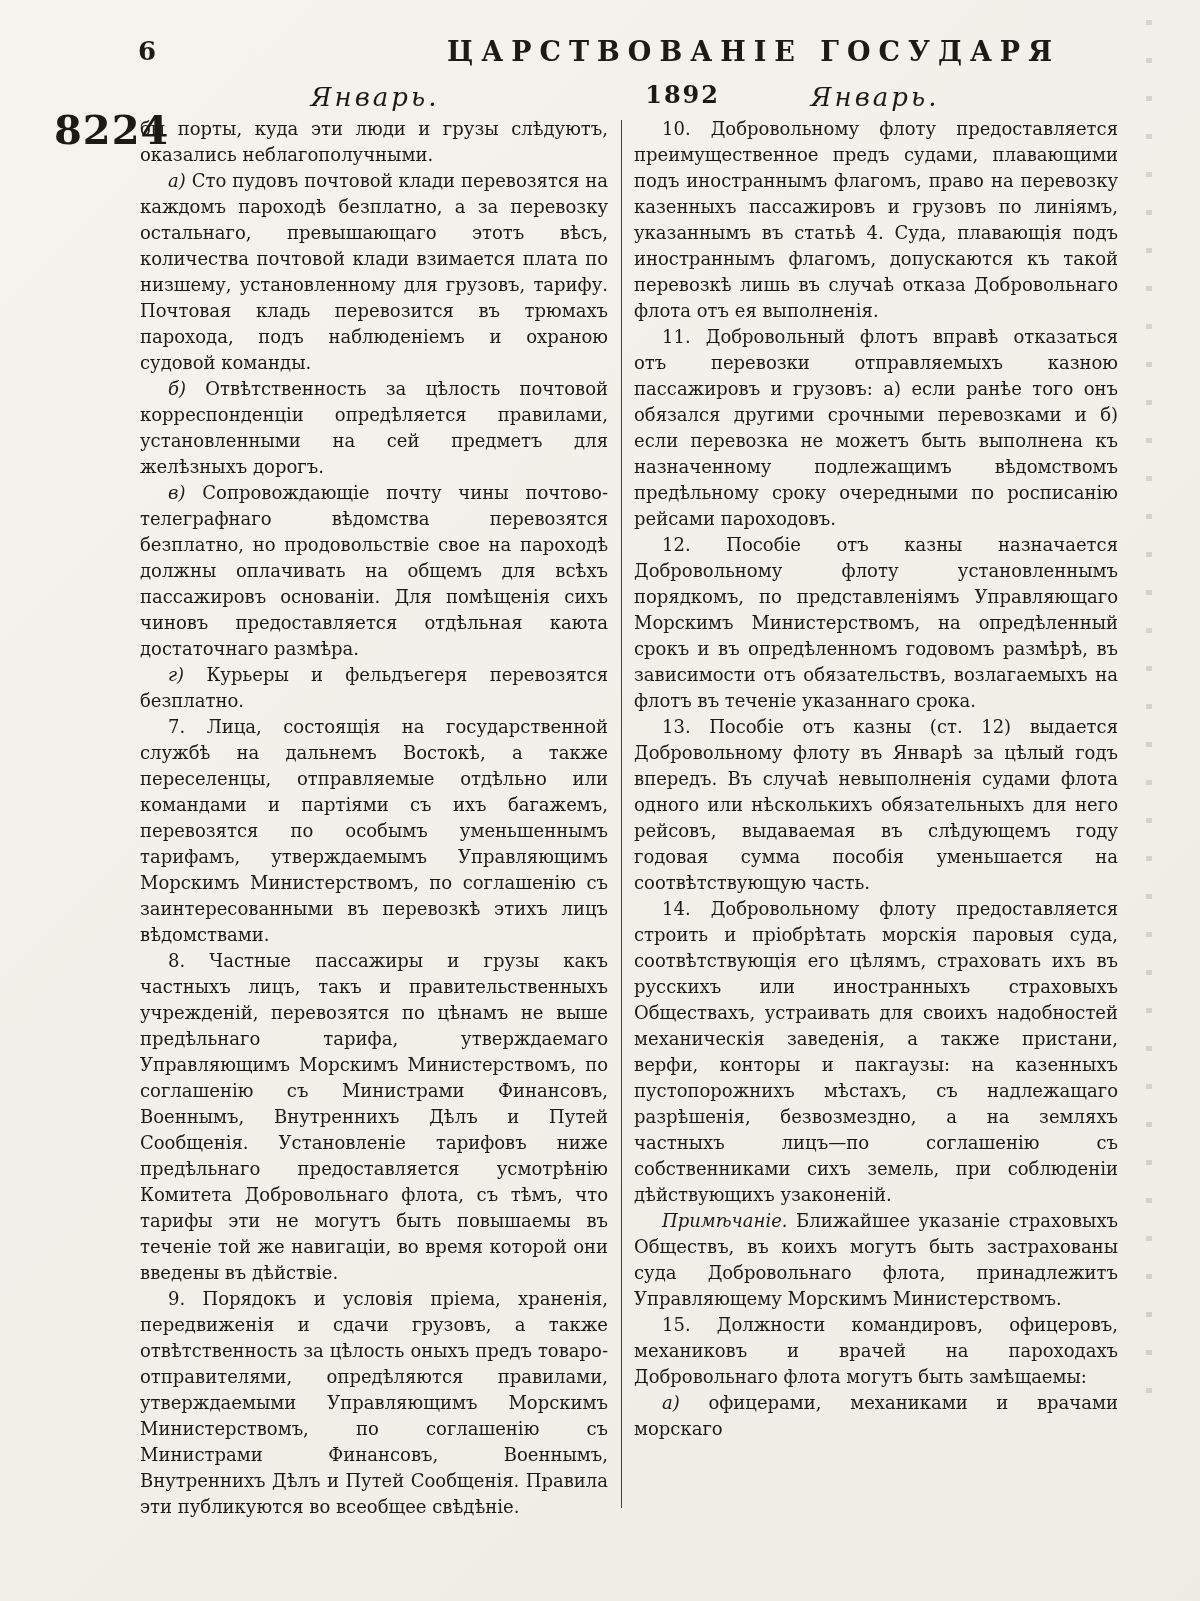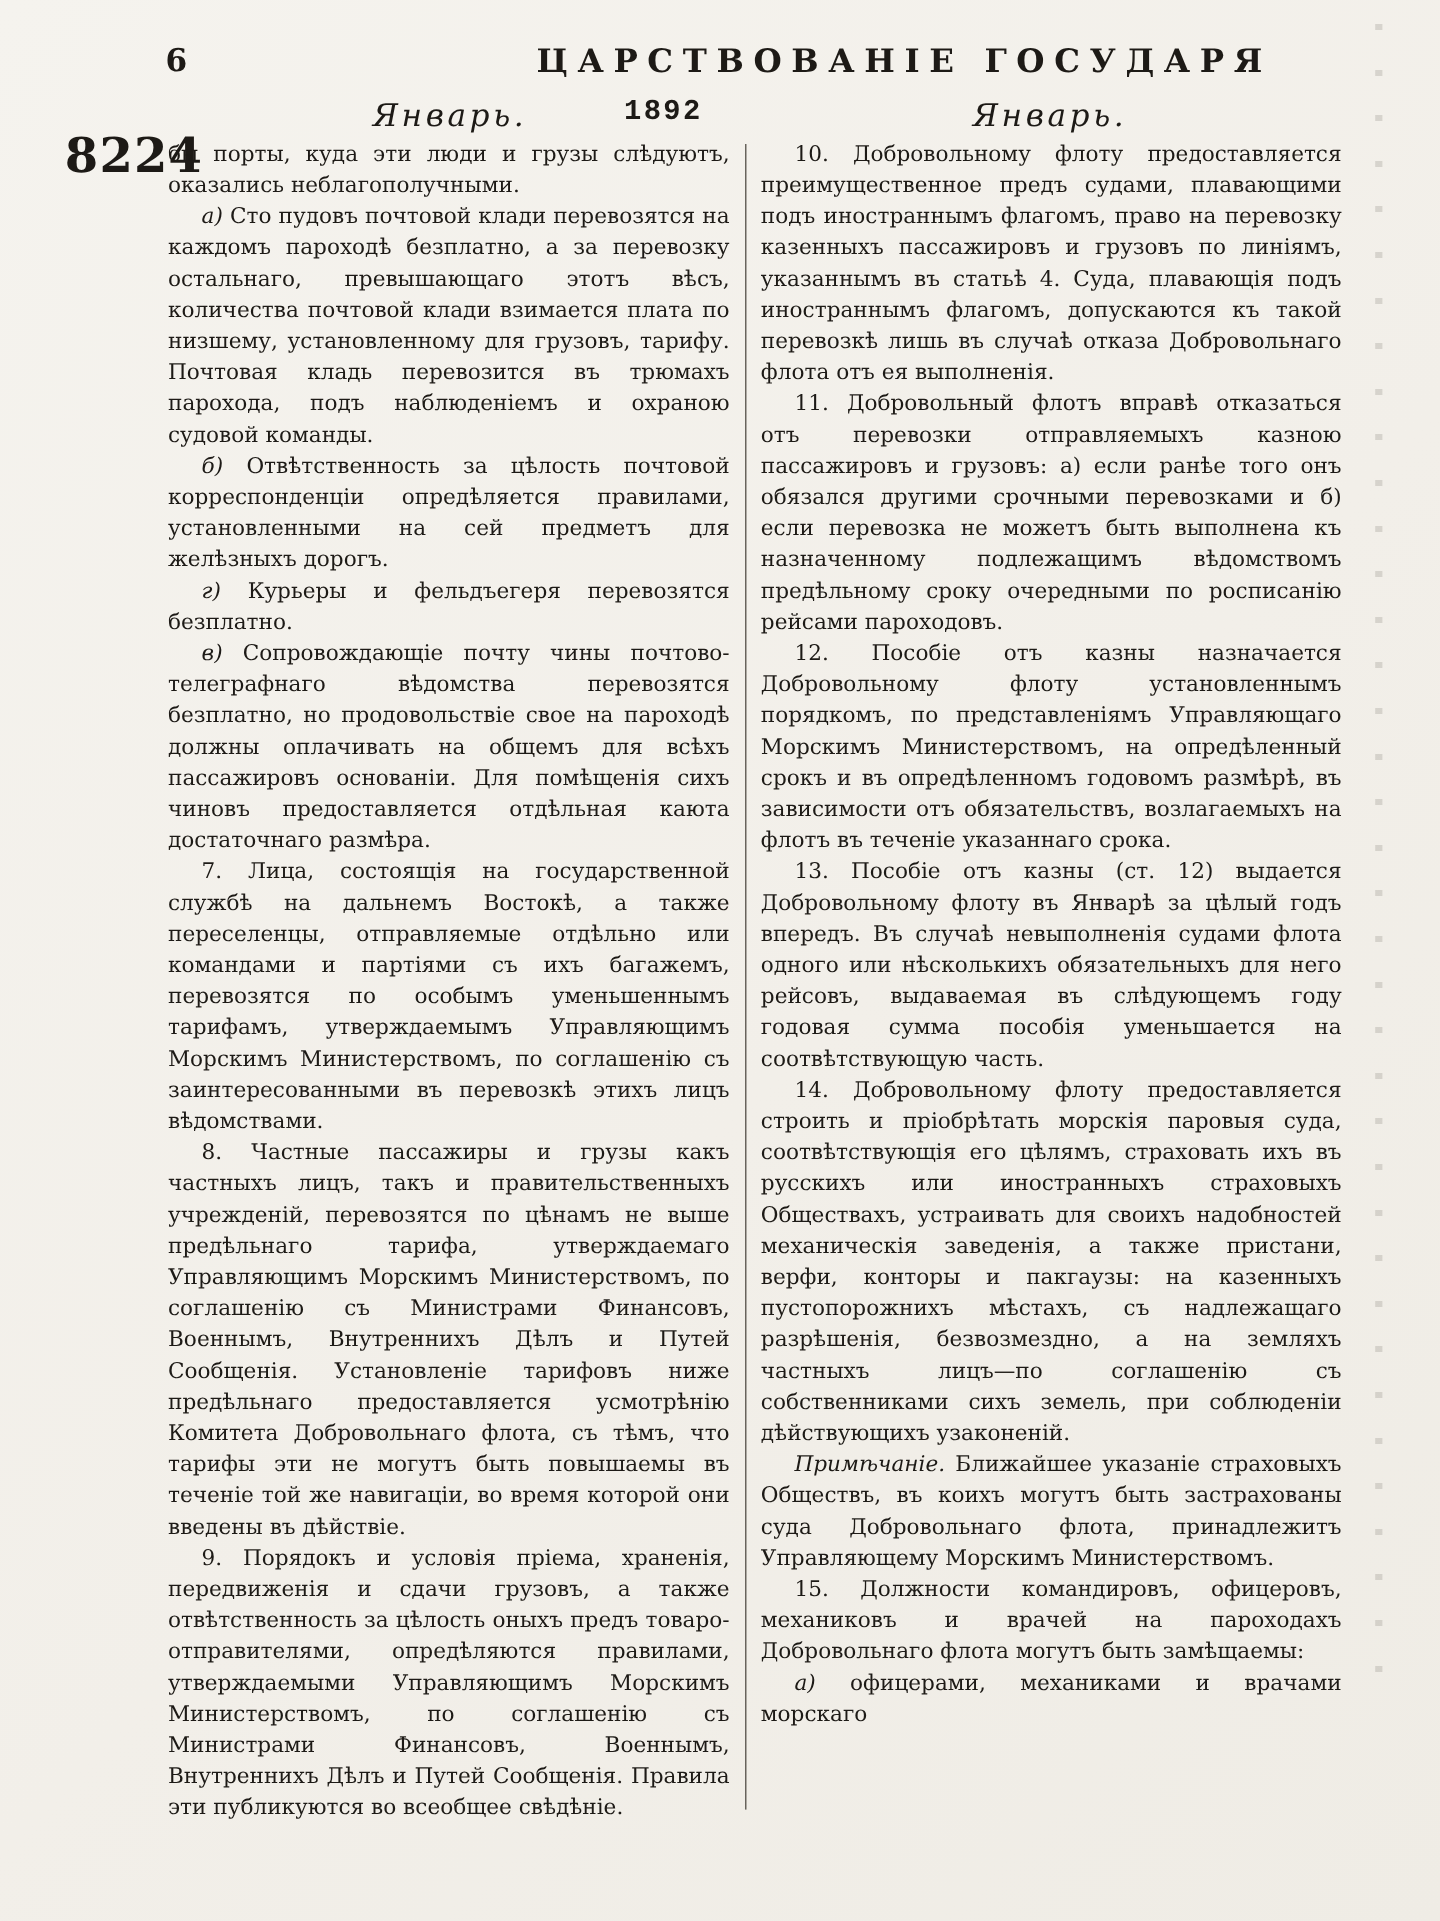--- a/index.html
+++ b/index.html
@@ -26,22 +26,22 @@
     font-size:27px; font-weight:bold; letter-spacing:8px;
     white-space:nowrap;
   }
   .subhead-month {
     position:absolute; top:82px;
     font-style:italic; font-size:26px; letter-spacing:3px;
   }
   .subhead-month.left  { left:245px; width:260px; text-align:center; }
   .subhead-month.right { left:745px; width:260px; text-align:center; }
   .subhead-year {
-    position:absolute; top:80px; left:520px; width:200px; text-align:left;
-    font-size:24px; font-weight:bold; letter-spacing:2px;font-family:Liberation Mono, monospace;
+    position:absolute; top:80px; left:520px; width:200px; text-align:right;
+    font-size:24px; font-weight:bold; letter-spacing:2px;
   }
   
   .article-no {
     position:absolute; left:54px; top:106px;
     font-size:40px; font-weight:bold; letter-spacing:1px;
   }
   
   .columns {
     position:absolute; left:140px; top:116px; width:978px;
     display:flex;
@@ -82,22 +82,22 @@
   <div class="subhead-year">1892</div>
   <div class="subhead-month right">Январь.</div>
 
   <div class="article-no">8224</div>
 
   <div class="columns">
     <div class="col left" id="col-left">
         <p class="para noindent">бы порты, куда эти люди и грузы слѣдуютъ, оказались неблагополучными.</p>
         <p class="para"><em>а) </em>Сто пудовъ почтовой клади перевозятся на каждомъ пароходѣ безплатно, а за перевозку остальнаго, превышающаго этотъ вѣсъ, количества почтовой клади взимается плата по низшему, установленному для грузовъ, тарифу. Почтовая кладь перевозится въ трюмахъ парохода, подъ наблюденіемъ и охраною судовой команды.</p>
         <p class="para"><em>б) </em>Отвѣтственность за цѣлость почтовой корреспонденціи опредѣляется правилами, установленными на сей предметъ для желѣзныхъ дорогъ.</p>
+        <p class="para"><em>в) </em>Сопровождающіе почту чины почтово-телеграфнаго вѣдомства перевозятся безплатно, но продовольствіе свое на пароходѣ должны оплачивать на общемъ для всѣхъ пассажировъ основаніи. Для помѣщенія сихъ чиновъ предоставляется отдѣльная каюта достаточнаго размѣра.</p>
         <p class="para"><em>г) </em>Курьеры и фельдъегеря перевозятся безплатно.</p>
-        <p class="para"><em>в) </em>Сопровождающіе почту чины почтово-телеграфнаго вѣдомства перевозятся безплатно, но продовольствіе свое на пароходѣ должны оплачивать на общемъ для всѣхъ пассажировъ основаніи. Для помѣщенія сихъ чиновъ предоставляется отдѣльная каюта достаточнаго размѣра.</p>
         <p class="para">7. Лица, состоящія на государственной службѣ на дальнемъ Востокѣ, а также переселенцы, отправляемые отдѣльно или командами и партіями съ ихъ багажемъ, перевозятся по особымъ уменьшеннымъ тарифамъ, утверждаемымъ Управляющимъ Морскимъ Министерствомъ, по соглашенію съ заинтересованными въ перевозкѣ этихъ лицъ вѣдомствами.</p>
         <p class="para">8. Частные пассажиры и грузы какъ частныхъ лицъ, такъ и правительственныхъ учрежденій, перевозятся по цѣнамъ не выше предѣльнаго тарифа, утверждаемаго Управляющимъ Морскимъ Министерствомъ, по соглашенію съ Министрами Финансовъ, Военнымъ, Внутреннихъ Дѣлъ и Путей Сообщенія. Установленіе тарифовъ ниже предѣльнаго предоставляется усмотрѣнію Комитета Добровольнаго флота, съ тѣмъ, что тарифы эти не могутъ быть повышаемы въ теченіе той же навигаціи, во время которой они введены въ дѣйствіе.</p>
         <p class="para">9. Порядокъ и условія пріема, храненія, передвиженія и сдачи грузовъ, а также отвѣтственность за цѣлость оныхъ предъ товаро-отправителями, опредѣляются правилами, утверждаемыми Управляющимъ Морскимъ Министерствомъ, по соглашенію съ Министрами Финансовъ, Военнымъ, Внутреннихъ Дѣлъ и Путей Сообщенія. Правила эти публикуются во всеобщее свѣдѣніе.</p>
       </div>
     <div class="divider"></div>
     <div class="col right" id="col-right">
         <p class="para">10. Добровольному флоту предоставляется преимущественное предъ судами, плавающими подъ иностраннымъ флагомъ, право на перевозку казенныхъ пассажировъ и грузовъ по линіямъ, указаннымъ въ статьѣ 4. Суда, плавающія подъ иностраннымъ флагомъ, допускаются къ такой перевозкѣ лишь въ случаѣ отказа Добровольнаго флота отъ ея выполненія.</p>
         <p class="para">11. Добровольный флотъ вправѣ отказаться отъ перевозки отправляемыхъ казною пассажировъ и грузовъ: а) если ранѣе того онъ обязался другими срочными перевозками и б) если перевозка не можетъ быть выполнена къ назначенному подлежащимъ вѣдомствомъ предѣльному сроку очередными по росписанію рейсами пароходовъ.</p>
         <p class="para">12. Пособіе отъ казны назначается Добровольному флоту установленнымъ порядкомъ, по представленіямъ Управляющаго Морскимъ Министерствомъ, на опредѣленный срокъ и въ опредѣленномъ годовомъ размѣрѣ, въ зависимости отъ обязательствъ, возлагаемыхъ на флотъ въ теченіе указаннаго срока.</p>
         <p class="para">13. Пособіе отъ казны (ст. 12) выдается Добровольному флоту въ Январѣ за цѣлый годъ впередъ. Въ случаѣ невыполненія судами флота одного или нѣсколькихъ обязательныхъ для него рейсовъ, выдаваемая въ слѣдующемъ году годовая сумма пособія уменьшается на соотвѣтствующую часть.</p>

